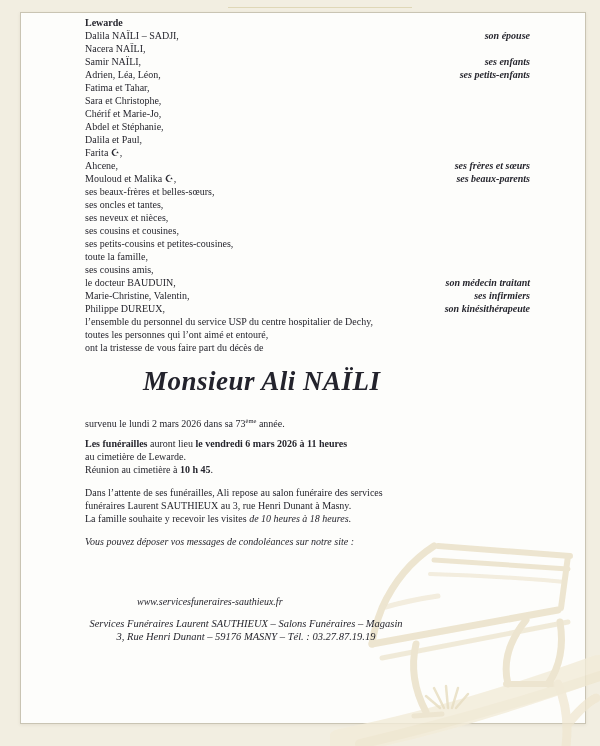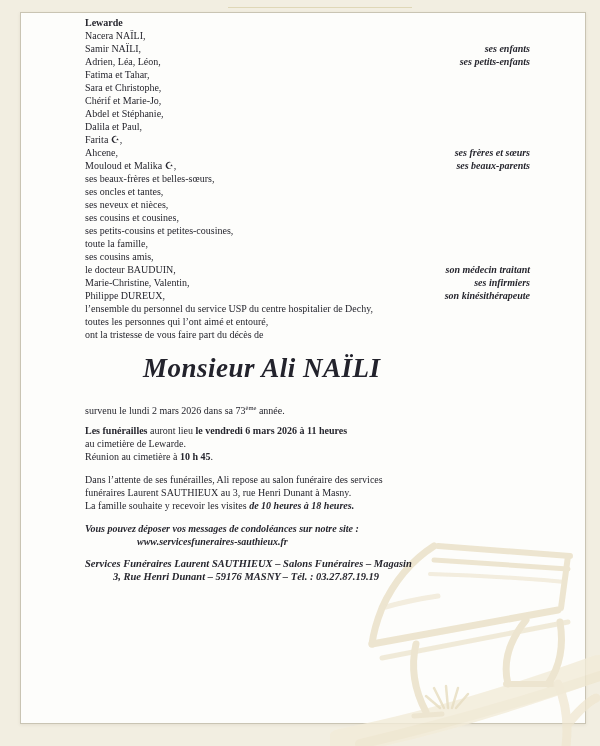--- a/index.html
+++ b/index.html
@@ -32,24 +32,24 @@
   .line .l.b{font-weight:bold;}
   .line .r{font-weight:bold;font-style:italic;font-size:10px;}
   .title{
     margin-top:9px;height:37px;text-align:left;padding-left:58px;
     font-size:27px;line-height:36px;font-weight:bold;font-style:italic;
     letter-spacing:.5px;color:#23232c;
   }
   .para{margin-top:10px;}
   .para div{height:13px;white-space:pre;}
   .b{font-weight:bold;}
-  .bi{font-weight:bold;font-style:italic;}
+  .bi{font-weight:normal;font-style:italic;}
   sup.sm{font-size:6.5px;vertical-align:4px;}
   .occurred{margin-top:14px;height:13px;white-space:pre;}
-  .www{padding-left:52px;}
+  .www{padding-left:52px;margin-top:47px;}
   .footer{margin-top:9px;width:322px;text-align:center;font-size:10.5px;}
   .footer div{height:13px;white-space:pre;}
 </style>
 </head>
 <body>
 
 <div class="page-border"></div>
 <div class="scan-artifact"></div>
 
 <svg class="watermark" viewBox="0 0 270 230" xmlns="http://www.w3.org/2000/svg">
@@ -89,20 +89,21 @@
       <path d="M236,230 Q240,196 228,168"></path>
       <path d="M238,208 Q254,188 266,182"></path>
     </g>
   </g>
 </svg>
 
 <div class="content">
 
   <div id="family-lines">
       <div class="line"><span class="l b">Lewarde</span><span class="r"></span></div>
+      <div class="line"><span class="l">Dalila NAÏLI – SADJI,</span><span class="r">son épouse</span></div>
       <div class="line gap"><span class="l">Nacera NAÏLI,</span><span class="r"></span></div>
       <div class="line"><span class="l">Samir NAÏLI,</span><span class="r">ses enfants</span></div>
       <div class="line gap"><span class="l">Adrien, Léa, Léon,</span><span class="r">ses petits-enfants</span></div>
       <div class="line gap"><span class="l">Fatima et Tahar,</span><span class="r"></span></div>
       <div class="line"><span class="l">Sara et Christophe,</span><span class="r"></span></div>
       <div class="line"><span class="l">Chérif et Marie-Jo,</span><span class="r"></span></div>
       <div class="line"><span class="l">Abdel et Stéphanie,</span><span class="r"></span></div>
       <div class="line"><span class="l">Dalila et Paul,</span><span class="r"></span></div>
       <div class="line"><span class="l">Farita ☪,</span><span class="r"></span></div>
       <div class="line"><span class="l">Ahcene,</span><span class="r">ses frères et sœurs</span></div>

